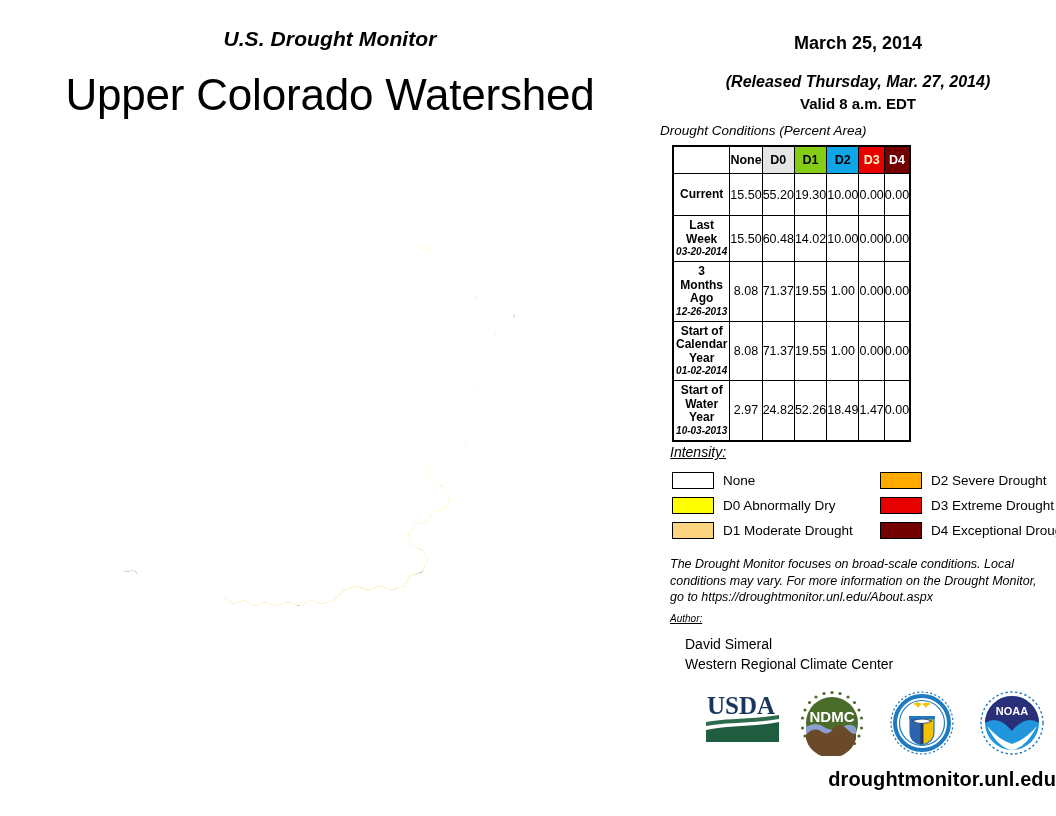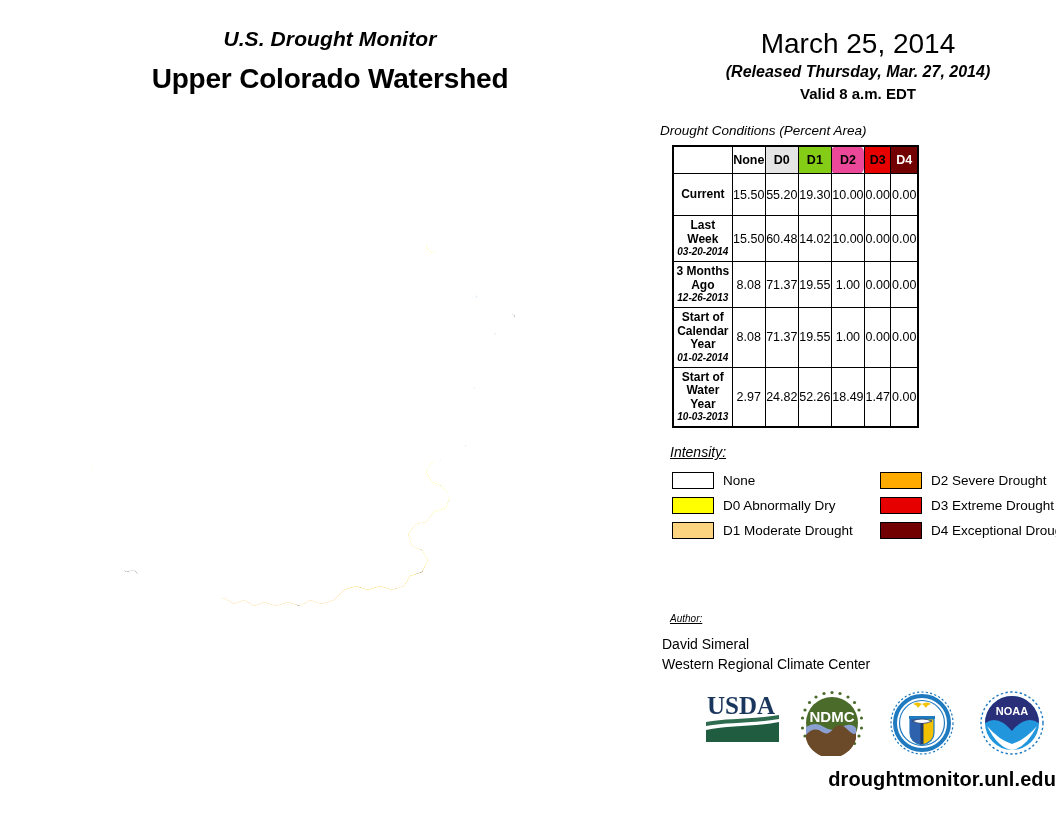--- a/index.html
+++ b/index.html
@@ -4,37 +4,37 @@
 <title>U.S. Drought Monitor — Upper Colorado Watershed</title>
 <style>
   html,body{margin:0;padding:0;background:#ffffff;}
   body{
     width:1056px;height:816px;
     font-family:"Liberation Sans", sans-serif;
     color:#000;
     overflow:hidden;
     position:relative;
   }
-  .page{position:relative;width:908px;height:816px;padding-left:11px;}
+  .page{position:relative;width:908px;height:816px;}
 
   
   #title-block{position:absolute;left:0;top:26px;width:660px;text-align:center;}
   #subtitle-top{
     font-size:21px;font-weight:bold;font-style:italic;letter-spacing:.1px;
     line-height:26px;
   }
   #main-title{
-    font-size:28px;font-weight:bold;line-height:46px;margin-top:4px;
+    font-size:44px;font-weight:normal;line-height:46px;margin-top:20px;
     letter-spacing:-.2px;
   }
 
   
   #date-block{position:absolute;left:660px;top:28px;width:396px;text-align:center;}
-  #date-main{font-size:28px;font-weight:normal;line-height:31px;}
-  #date-released{font-size:16px;font-weight:bold;font-style:italic;line-height:21px;margin-top:2px;}
+  #date-main{font-size:18px;font-weight:bold;line-height:31px;}
+  #date-released{font-size:16px;font-weight:bold;font-style:italic;line-height:21px;margin-top:12px;}
   #date-valid{font-size:15px;font-weight:bold;line-height:19px;margin-top:2px;}
 
   #table-caption{
     position:absolute;left:660px;top:123px;width:396px;
     font-size:13.5px;font-style:italic;
   }
 
   
   #dm-table{
     position:absolute;left:672px;top:145px;
@@ -56,22 +56,22 @@
   #dm-table tbody td.rowlabel{
     font-weight:bold;font-size:12px;line-height:13.5px;padding:3px 2px;
   }
   #dm-table tbody td.rowlabel .sub{
     display:block;font-weight:bold;font-style:italic;font-size:10px;line-height:12px;
   }
   #dm-table tbody tr{height:42px;}
   .hdr-none{background:#ffffff;}
   .hdr-d0{background:#e5e5e5;}
   .hdr-d1{background:#84cc16;}
-  .hdr-d2{background:#ec4899;border-radius:6px;}
-  .hdr-d3{background:#e60000;color:#000000;margin-left:12px;}
+  .hdr-d2{background:#0ea5e9;}
+  .hdr-d3{background:#e60000;color:#fef9c3;margin-left:12px;}
   .hdr-d4{background:#730000;color:#fff;}
 
   
   #intensity-label{
     position:absolute;left:670px;top:444px;
     font-size:14px;font-style:italic;font-weight:normal;
     text-decoration:underline;
     text-align:right;
   }
   .legend-col{position:absolute;}
@@ -86,21 +86,21 @@
   
   #note-block{
     position:absolute;left:670px;top:556px;width:380px;
     font-size:12.5px;font-style:italic;line-height:16.5px;
   }
   #author-label{
     position:absolute;left:670px;top:613px;
     font-size:10px;font-style:italic;text-decoration:underline;
   }
   #author-lines{
-    position:absolute;left:662px;top:634px;
+    position:absolute;left:685px;top:634px;
     font-size:14px;line-height:20px;
   }
 
   
   #logo-row{position:absolute;left:703px;top:690px;width:390px;height:72px;}
   .logo{position:absolute;top:0;}
   #logo-usda{left:2px;}
   #logo-ndmc{left:94px;}
   #logo-doc{left:184px;}
   #logo-noaa{left:274px;}
@@ -240,20 +240,21 @@
       <div class="legend-row">
         <div class="swatch" style="background: rgb(230, 0, 0);"></div>
         <div class="legend-text">D3 Extreme Drought</div>
       </div>
       <div class="legend-row">
         <div class="swatch" style="background: rgb(115, 0, 0);"></div>
         <div class="legend-text">D4 Exceptional Drought</div>
       </div>
     </div>
 
+  <div id="note-block">The Drought Monitor focuses on broad-scale conditions. Local conditions may vary. For more information on the Drought Monitor, go to https://droughtmonitor.unl.edu/About.aspx</div>
   <div id="author-label">Author:</div>
   <div id="author-lines">
     <div>David Simeral</div>
     <div>Western Regional Climate Center</div>
   </div>
 
   <div id="logo-row">
 
     <div class="logo" id="logo-usda">
       <svg width="76" height="58" viewBox="0 0 76 58" xmlns="http://www.w3.org/2000/svg">

